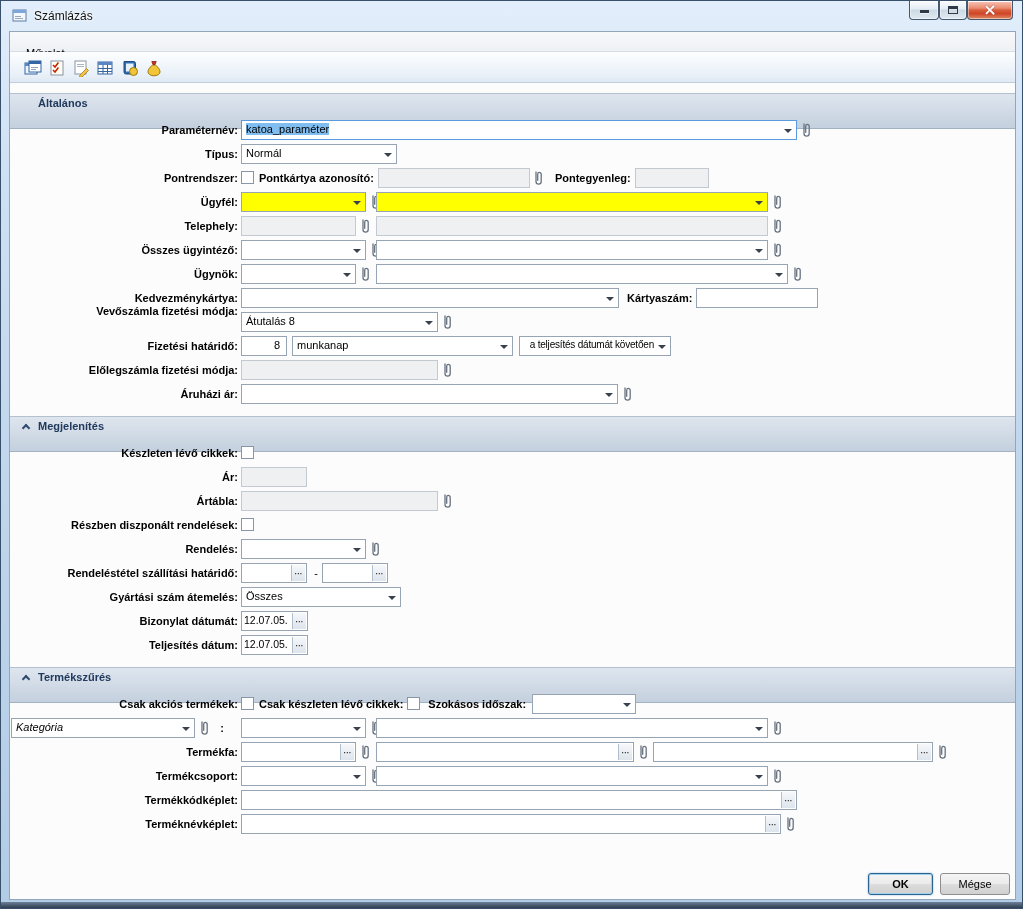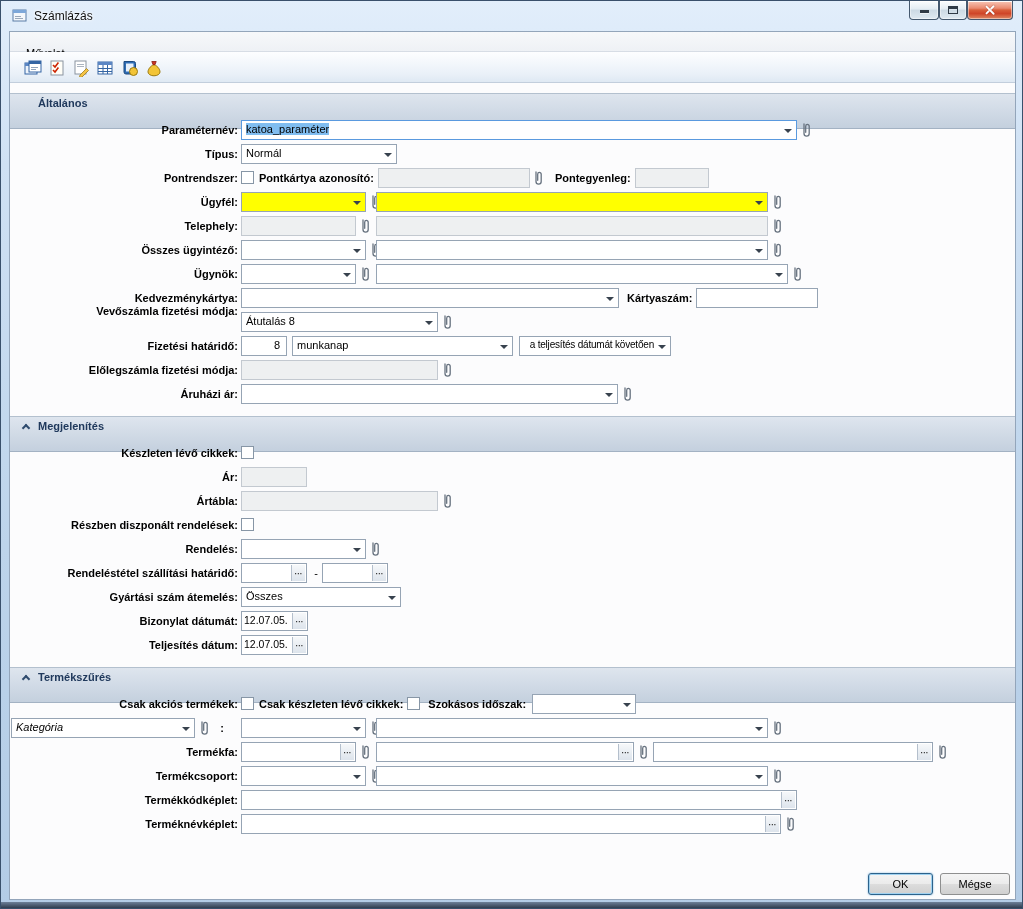--- a/index.html
+++ b/index.html
@@ -76,21 +76,21 @@
 
   .frow { position:absolute; height:20px; display:flex; align-items:flex-start; }
   .frow .fld { position:relative; flex:none; }
   .frow .clip { position:relative; flex:none; }
   .frow .cb { position:relative; margin-top:3px; flex:none; }
   .ilbl { font-weight:bold; line-height:20px; white-space:nowrap; flex:none; }
 
   .btn { position:absolute; height:22px; border:1px solid #8e8f8f; border-radius:3px;
     background:linear-gradient(#f4f4f4,#ebebeb 50%,#dddddd 50%,#d0d0d0);
     text-align:center; line-height:20px; font:11px "Liberation Sans",sans-serif; padding:0; }
-  .btn.default { border-color:#2c628b; box-shadow:inset 0 0 0 1px #9fd1f0,0 0 2px #7ab3dd; }
+  .btn.default { border-color:#2c628b; box-shadow:inset 0 0 0 1px #9fd1f0,0 0 2px #7ab3dd;font-weight:bold; }
 
   .bottom-dark { position:absolute; left:0; top:901px; width:1023px; height:8px;
     background:linear-gradient(#6d8098,#1a2636); }
 </style>
 </head>
 <body>
 
 <div class="window">
 
   <svg width="0" height="0" style="position:absolute">

